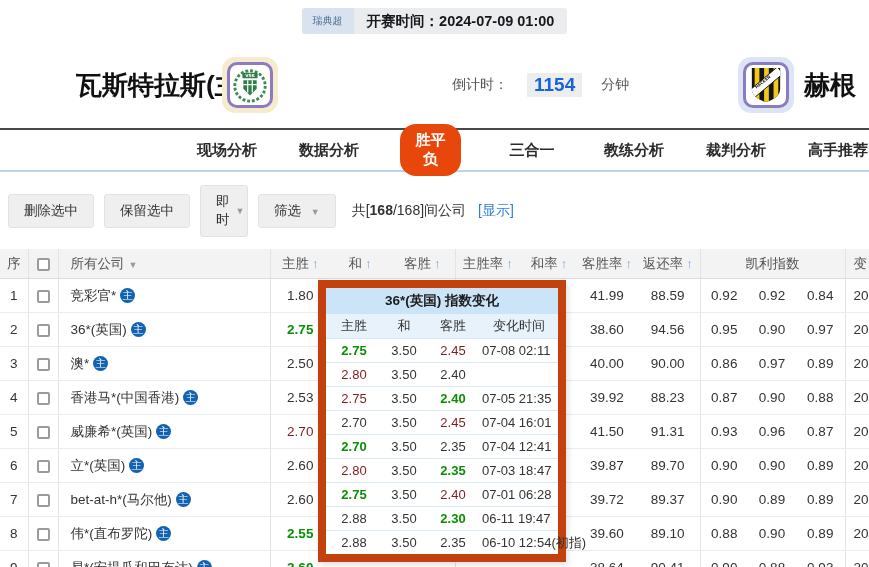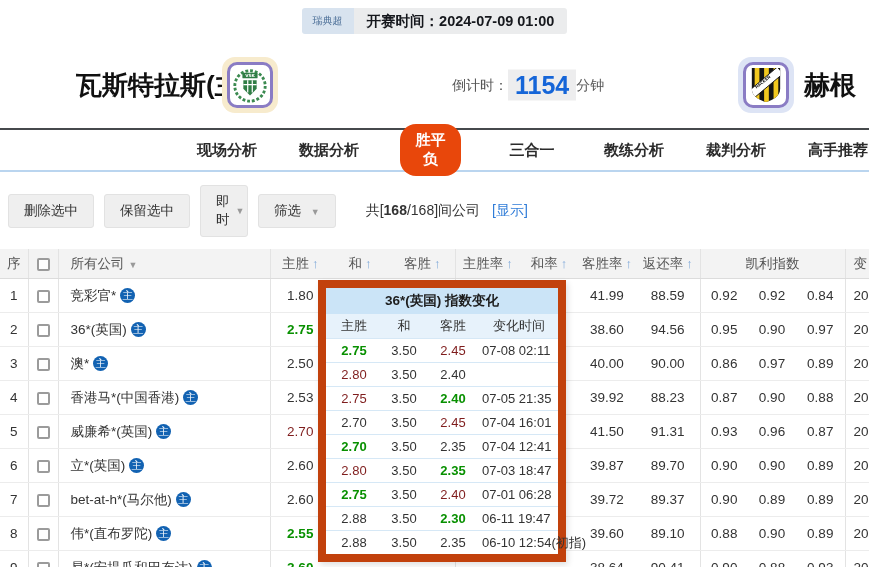--- a/index.html
+++ b/index.html
@@ -12,34 +12,34 @@
   .league{background:#d8e3ef;color:#4a6d96;font-size:10px;display:flex;align-items:center;padding:0 11px;border-radius:3px 0 0 3px}
   .kick{background:#ebeced;color:#15171c;font-weight:bold;font-size:14.5px;display:flex;align-items:center;padding:0 13px;border-radius:0 3px 3px 0}
   
   .teams{position:relative;height:78px;margin-top:12px}
   .team-name{position:absolute;top:50%;transform:translateY(-50%);font-size:26px;font-weight:bold;color:#101010;white-space:nowrap}
   .home-name{left:76px}.away-name{left:804px}
   .logo{position:absolute;top:50%;transform:translateY(-50%);width:56px;height:56px;border-radius:13px;display:flex;align-items:center;justify-content:center}
   .home-logo{left:222px;background:#f7ebcd}
   .away-logo{left:738px;background:#dde4f5}
   .logo-inner{width:46px;height:46px;background:#fff;border:3px solid #8a7cc4;border-radius:10px;box-sizing:border-box;display:flex;align-items:center;justify-content:center;overflow:hidden}
-  .countdown{position:absolute;left:452px;top:50%;transform:translateY(-50%);display:flex;align-items:center;gap:0;white-space:nowrap}
+  .countdown{position:absolute;left:452px;top:50%;transform:translateY(-50%);display:flex;align-items:center;gap:19px;white-space:nowrap}
   .cd-label{color:#555;font-size:14px}
-  .cd-value{color:#1565d8;font-weight:bold;font-size:25px;background:#ededee;padding:1px 7px}
+  .cd-value{color:#1565d8;font-weight:bold;font-size:19px;background:#ededee;padding:1px 7px}
   .cd-unit{color:#555;font-size:14px}
   
   .nav{border-top:2px solid #46494c;border-bottom:2px solid #bad5ef;height:40px;display:flex;align-items:center;padding-left:196px;gap:40px;margin-top:4px;box-sizing:content-box}
   .tab{font-size:15px;font-weight:bold;color:#2b2b2b;min-width:62px;text-align:center;cursor:pointer}
   .tab.active{background:#e8470b;color:#fff;border-radius:16px;padding:7px 13px;min-width:auto}
   
   .toolbar{display:flex;align-items:center;gap:10px;padding:13px 0 12px 8px}
   .btn{background:#efefef;border:1px solid #e2e2e2;border-radius:3px;font-size:13.5px;color:#333;padding:7px 15px;cursor:pointer}
   .dd{display:flex;justify-content:space-between;align-items:center;width:48px}
   .caret{color:#999;font-size:9px;margin-left:6px}
-  .count{font-size:14px;color:#333;margin-left:20px}
+  .count{font-size:14px;color:#333;margin-left:6px}
   .count b{font-weight:bold}
   .show-link{color:#2f7cd8;font-size:14px;margin-left:2px;text-decoration:none;cursor:pointer}
   
   table{border-collapse:collapse;table-layout:fixed;width:869px;font-size:13.5px;color:#333}
   thead th{background:#f3f3f3;font-weight:normal;color:#555;height:29px;border-bottom:1px solid #dcdcdc;font-size:13.5px;text-align:center;padding:0}
   td{height:33px;border-bottom:1px solid #ececec;text-align:center;padding:0;overflow:hidden;white-space:nowrap}
   .bl{border-left:1px solid #e3e3e3}
   .c-company{text-align:left !important;padding-left:12px !important}
   .c-change{text-align:left !important;padding-left:8px !important}
   .badge{display:inline-block;width:15px;height:15px;background:#1262b2;color:#fff;border-radius:50%;font-size:10.5px;line-height:15px;text-align:center;margin-left:4px;vertical-align:1px;font-weight:normal}

